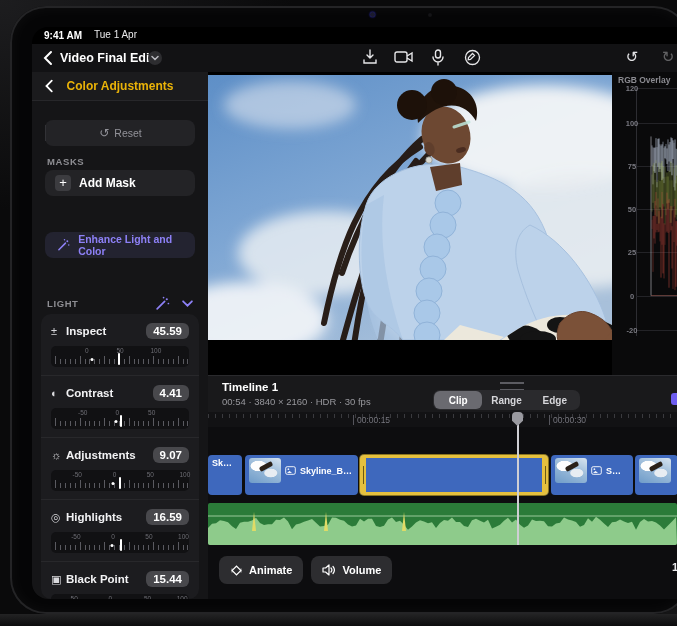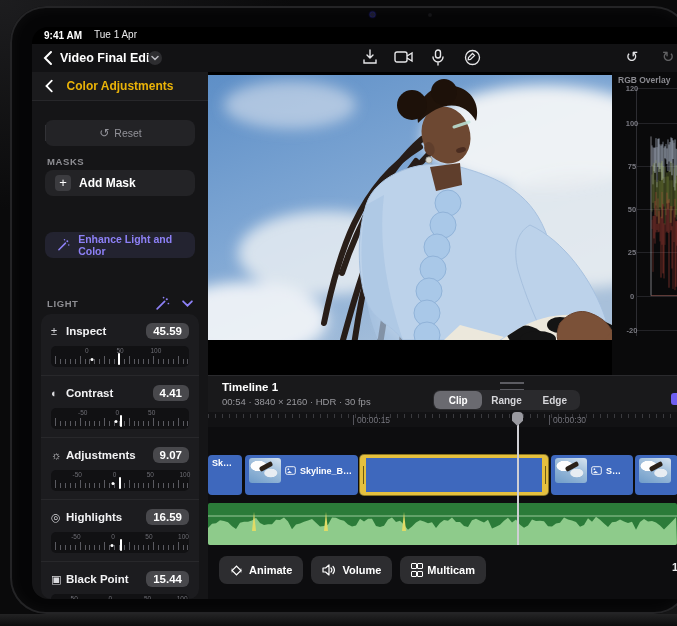--- a/index.html
+++ b/index.html
@@ -686,28 +686,17 @@
         </div>
         <div class="bbtn">
           <span style="display: flex;">
             <svg width="14" height="12" viewBox="0 0 14 12">
               <path d="M1 4h2.6L7 1v10L3.6 8H1z" fill="none" stroke="#fff" stroke-width="1.2" stroke-linejoin="round"></path>
               <path d="M9 4a3 3 0 0 1 0 4M11 2.5a5.5 5.5 0 0 1 0 7" fill="none" stroke="#fff" stroke-width="1.2" stroke-linecap="round"></path>
             </svg>
           </span>
           <span>Volume</span>
         </div>
-        <div class="bbtn">
-          <span style="display: flex;">
-            <span class="g2">
-              <i></i>
-              <i></i>
-              <i></i>
-              <i></i>
-            </span>
-          </span>
-          <span>Multicam</span>
-        </div>
       </div>
     <span class="clipped-one">1</span>
   </div>
 
 </div>
 
 </body></html>

